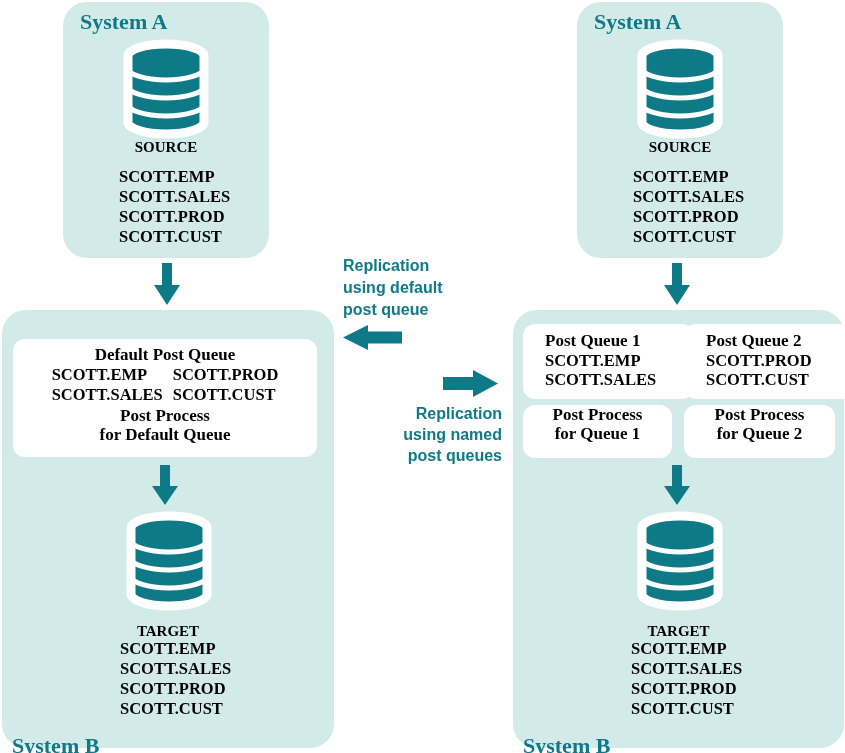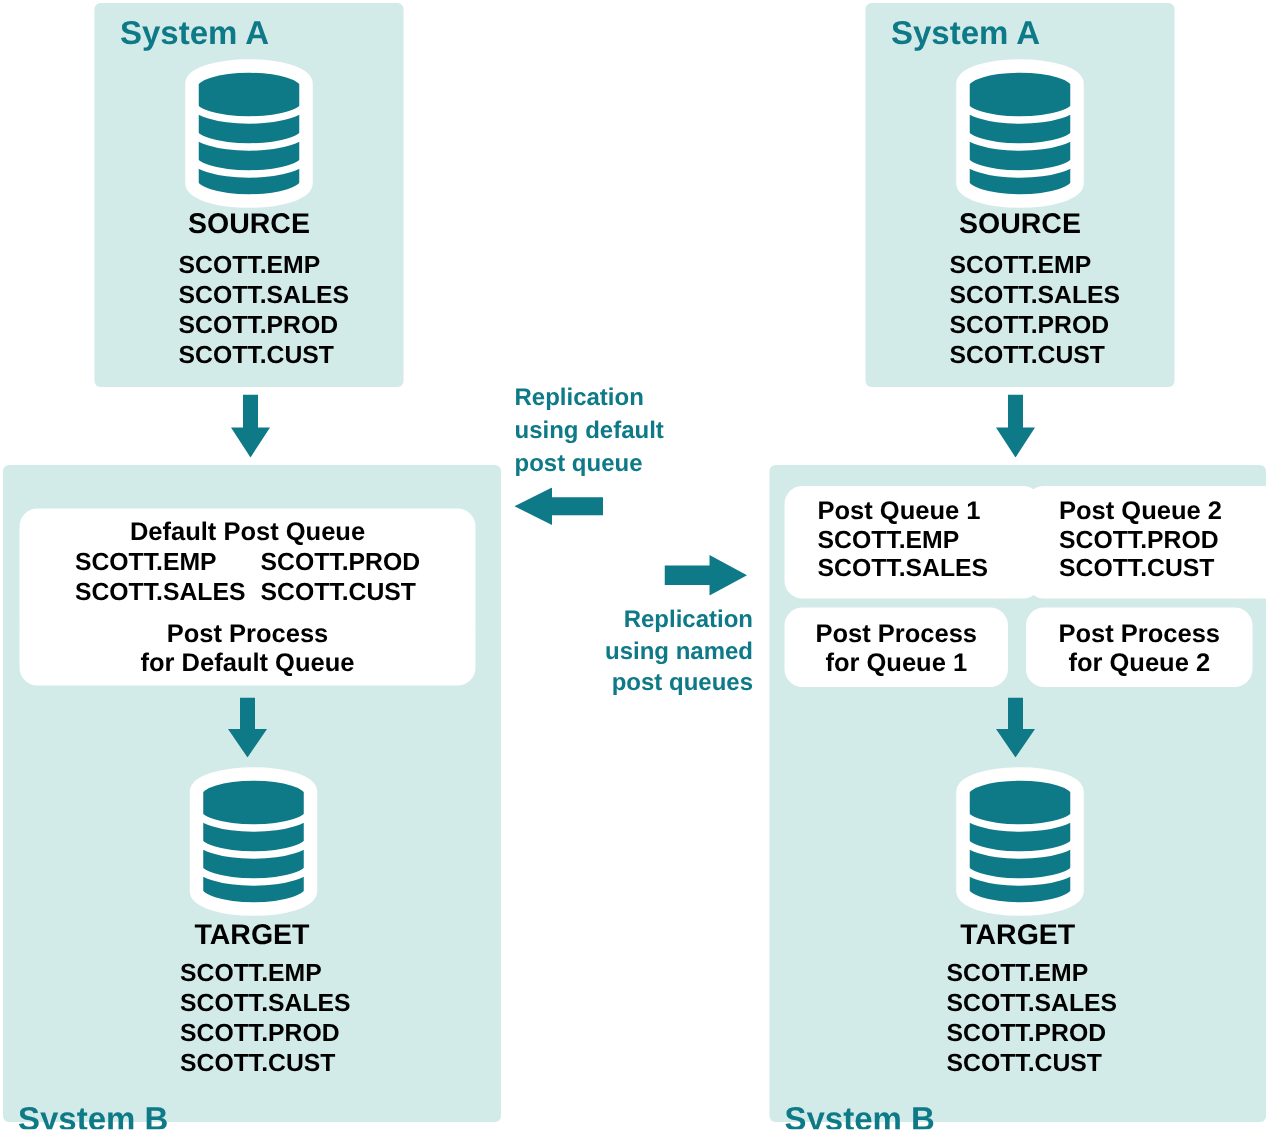--- a/index.html
+++ b/index.html
@@ -7,49 +7,49 @@
     --panel:#d2eae8;
     --text:#000000;
     --box:#ffffff;
   }
   html,body{margin:0;padding:0;background:#fff;}
   .canvas{
     position:relative;width:845px;height:753px;background:#fff;
     font-family:"Liberation Sans",sans-serif;font-weight:bold;color:var(--text);
     overflow:hidden;
   }
-  .panel{position:absolute;background:var(--panel);border-radius:4px;}
+  .panel{position:absolute;background:var(--panel);border-radius:24px;font-family:Liberation Serif, serif;}
   #panelA-left {left:63px; top:2px;  width:206px;height:256px;}
   #panelA-right{left:577px;top:2px;  width:206px;height:256px;}
   #panelB-left {left:2px;  top:310px;width:332px;height:438px;}
   #panelB-right{left:513px;top:310px;width:331px;height:438px;}
 
   .sys-title{position:absolute;font-size:22px;line-height:24px;color:var(--teal);}
   .sys-title.a{left:17px;top:8px;}
   .sys-title.b{left:10px;top:424px;}
 
   .db-icon{position:absolute;width:92px;height:102px;}
   .panel-a .db-icon{left:57px;top:36px;}
   .panel-b .db-icon{left:121px;top:200px;}
 
-  .db-label{position:absolute;left:0;right:0;text-align:center;font-size:19px;}
+  .db-label{position:absolute;left:0;right:0;text-align:center;font-size:15px;}
   .panel-a .db-label{top:137px;}
-  .panel-b .db-label{top:303px;}
+  .panel-b .db-label{top:313px;}
 
   .tables{position:absolute;font-size:16.5px;line-height:20px;white-space:pre-line;}
   .panel-a .tables{left:56px;top:165px;}
   .panel-b .tables{left:118px;top:329px;}
 
   .wbox{position:absolute;background:var(--box);border-radius:12px;}
   #dpq-box{left:11px;top:14px;width:304px;height:88px;text-align:center;margin-top:15px;}
   .wbox-title{font-size:17px;line-height:20px;padding-top:6px;}
   .dpq-grid{display:grid;grid-template-columns:auto auto;column-gap:10px;
             justify-content:center;text-align:left;font-size:16.5px;line-height:20px;
             white-space:pre-line;}
-  .proc{display:flex;flex-direction:column;justify-content:center;text-align:center;
+  .proc{display:flex;flex-direction:column;justify-content:flex-start;text-align:center;
         font-size:17px;line-height:19px;white-space:pre-line;}
   #dpp-box{left:11px;top:96px;width:304px;height:51px;}
   #pq1-box{left:10px;top:14px;width:149px;height:68px;}
   #pq2-box{left:171px;top:14px;width:151px;height:68px;}
   .pq{padding:7px 0 0 22px;text-align:left;}
   .pq-title{font-size:17px;line-height:19.5px;}
   .pq-tables{font-size:16.5px;line-height:19.5px;white-space:pre-line;}
   #pp1-box{left:10px;top:95px;width:149px;height:53px;}
   #pp2-box{left:171px;top:95px;width:151px;height:53px;}
 

